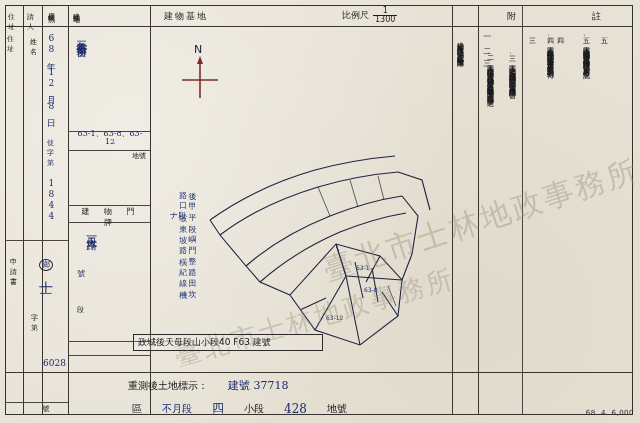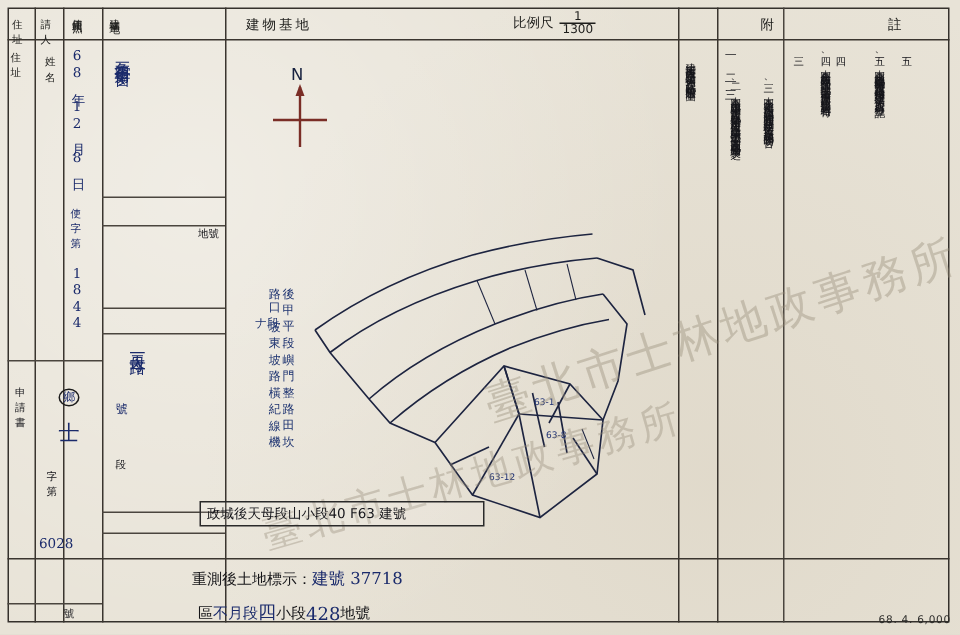--- a/index.html
+++ b/index.html
@@ -103,21 +103,21 @@
     display:flex;align-items:center;gap:4px;
     padding:1px 4px;
     font-size:10px;
     color:#101014;
     box-sizing:border-box;
     white-space:nowrap;
   }
   .bottomline{
     position:absolute;
     font-size:10px;color:#141417;white-space:nowrap;
-    display:flex;align-items:center;gap:0;
+    display:flex;align-items:center;gap:20px;
   }
   .serial{
     position:absolute;right:6px;bottom:6px;
     font-size:7px;color:#2a2a28;
     letter-spacing:0.5px;
   }
   .circlebox{
     display:inline-block;
     border:1px solid #1b1b1b;
     border-radius:50%;
@@ -196,24 +196,30 @@
   <div class="cell" style="left:46px;top:33px;width:20px;height:100px;">
     <div class="vtext md hand" style="height:96px;">68年 12月 8日</div>
   </div>
   <div class="cell" style="left:46px;top:133px;width:20px;height:46px;">
     <div class="vtext tiny hand" style="height:44px;">使 字 第</div>
   </div>
   <div class="cell" style="left:46px;top:178px;width:20px;height:30px;">
     <div class="vtext md hand" style="height:28px;">1844</div>
   </div>
 
+  <div class="cell" style="left:74px;top:130px;width:72px;height:18px;">
+    <div class="sm hand" style="text-align:center;line-height:1.0;">63-1、63-8、63-12</div>
+  </div>
   <div class="cell" style="left:100px;top:151px;width:46px;height:14px;">
     <div class="tiny ink" style="text-align:right;">地號</div>
   </div>
 
+  <div class="cell" style="left:72px;top:206px;width:78px;height:15px;">
+    <div class="sm ink" style="text-align:center;letter-spacing:6px;">建 物 門 牌</div>
+  </div>
 
   <div class="cell" style="left:84px;top:228px;width:60px;height:100px;">
     <div class="vtext lg hand" style="height:98px;">天母一路</div>
   </div>
   <div class="cell" style="left:76px;top:262px;width:16px;height:26px;">
     <div class="vtext sm hand" style="height:24px;">號</div>
   </div>
   <div class="cell" style="left:76px;top:300px;width:16px;height:16px;">
     <div class="vtext tiny ink">段</div>
   </div>
@@ -228,21 +234,21 @@
       <span class="circlebox hand">鄉</span>
     </div>
   </div>
   <div class="cell" style="left:28px;top:280px;width:36px;height:30px;">
     <div class="hand" style="text-align:center;font-size:14px;">士</div>
   </div>
   <div class="cell" style="left:30px;top:308px;width:32px;height:28px;">
     <div class="vtext tiny ink" style="height:26px;">字 第</div>
   </div>
   <div class="cell" style="left:26px;top:358px;width:40px;height:18px;">
-    <div class="md hand" style="text-align:left;">6028</div>
+    <div class="md hand" style="text-align:right;">6028</div>
   </div>
   <div class="cell" style="left:28px;top:404px;width:36px;height:14px;">
     <div class="tiny ink" style="text-align:center;">號</div>
   </div>
 
   <div class="cell" style="left:76px;top:340px;width:70px;height:14px;">
     <div class="tiny ink" style="text-align:center;letter-spacing:8px;">　</div>
   </div>
 
   <div id="map">

